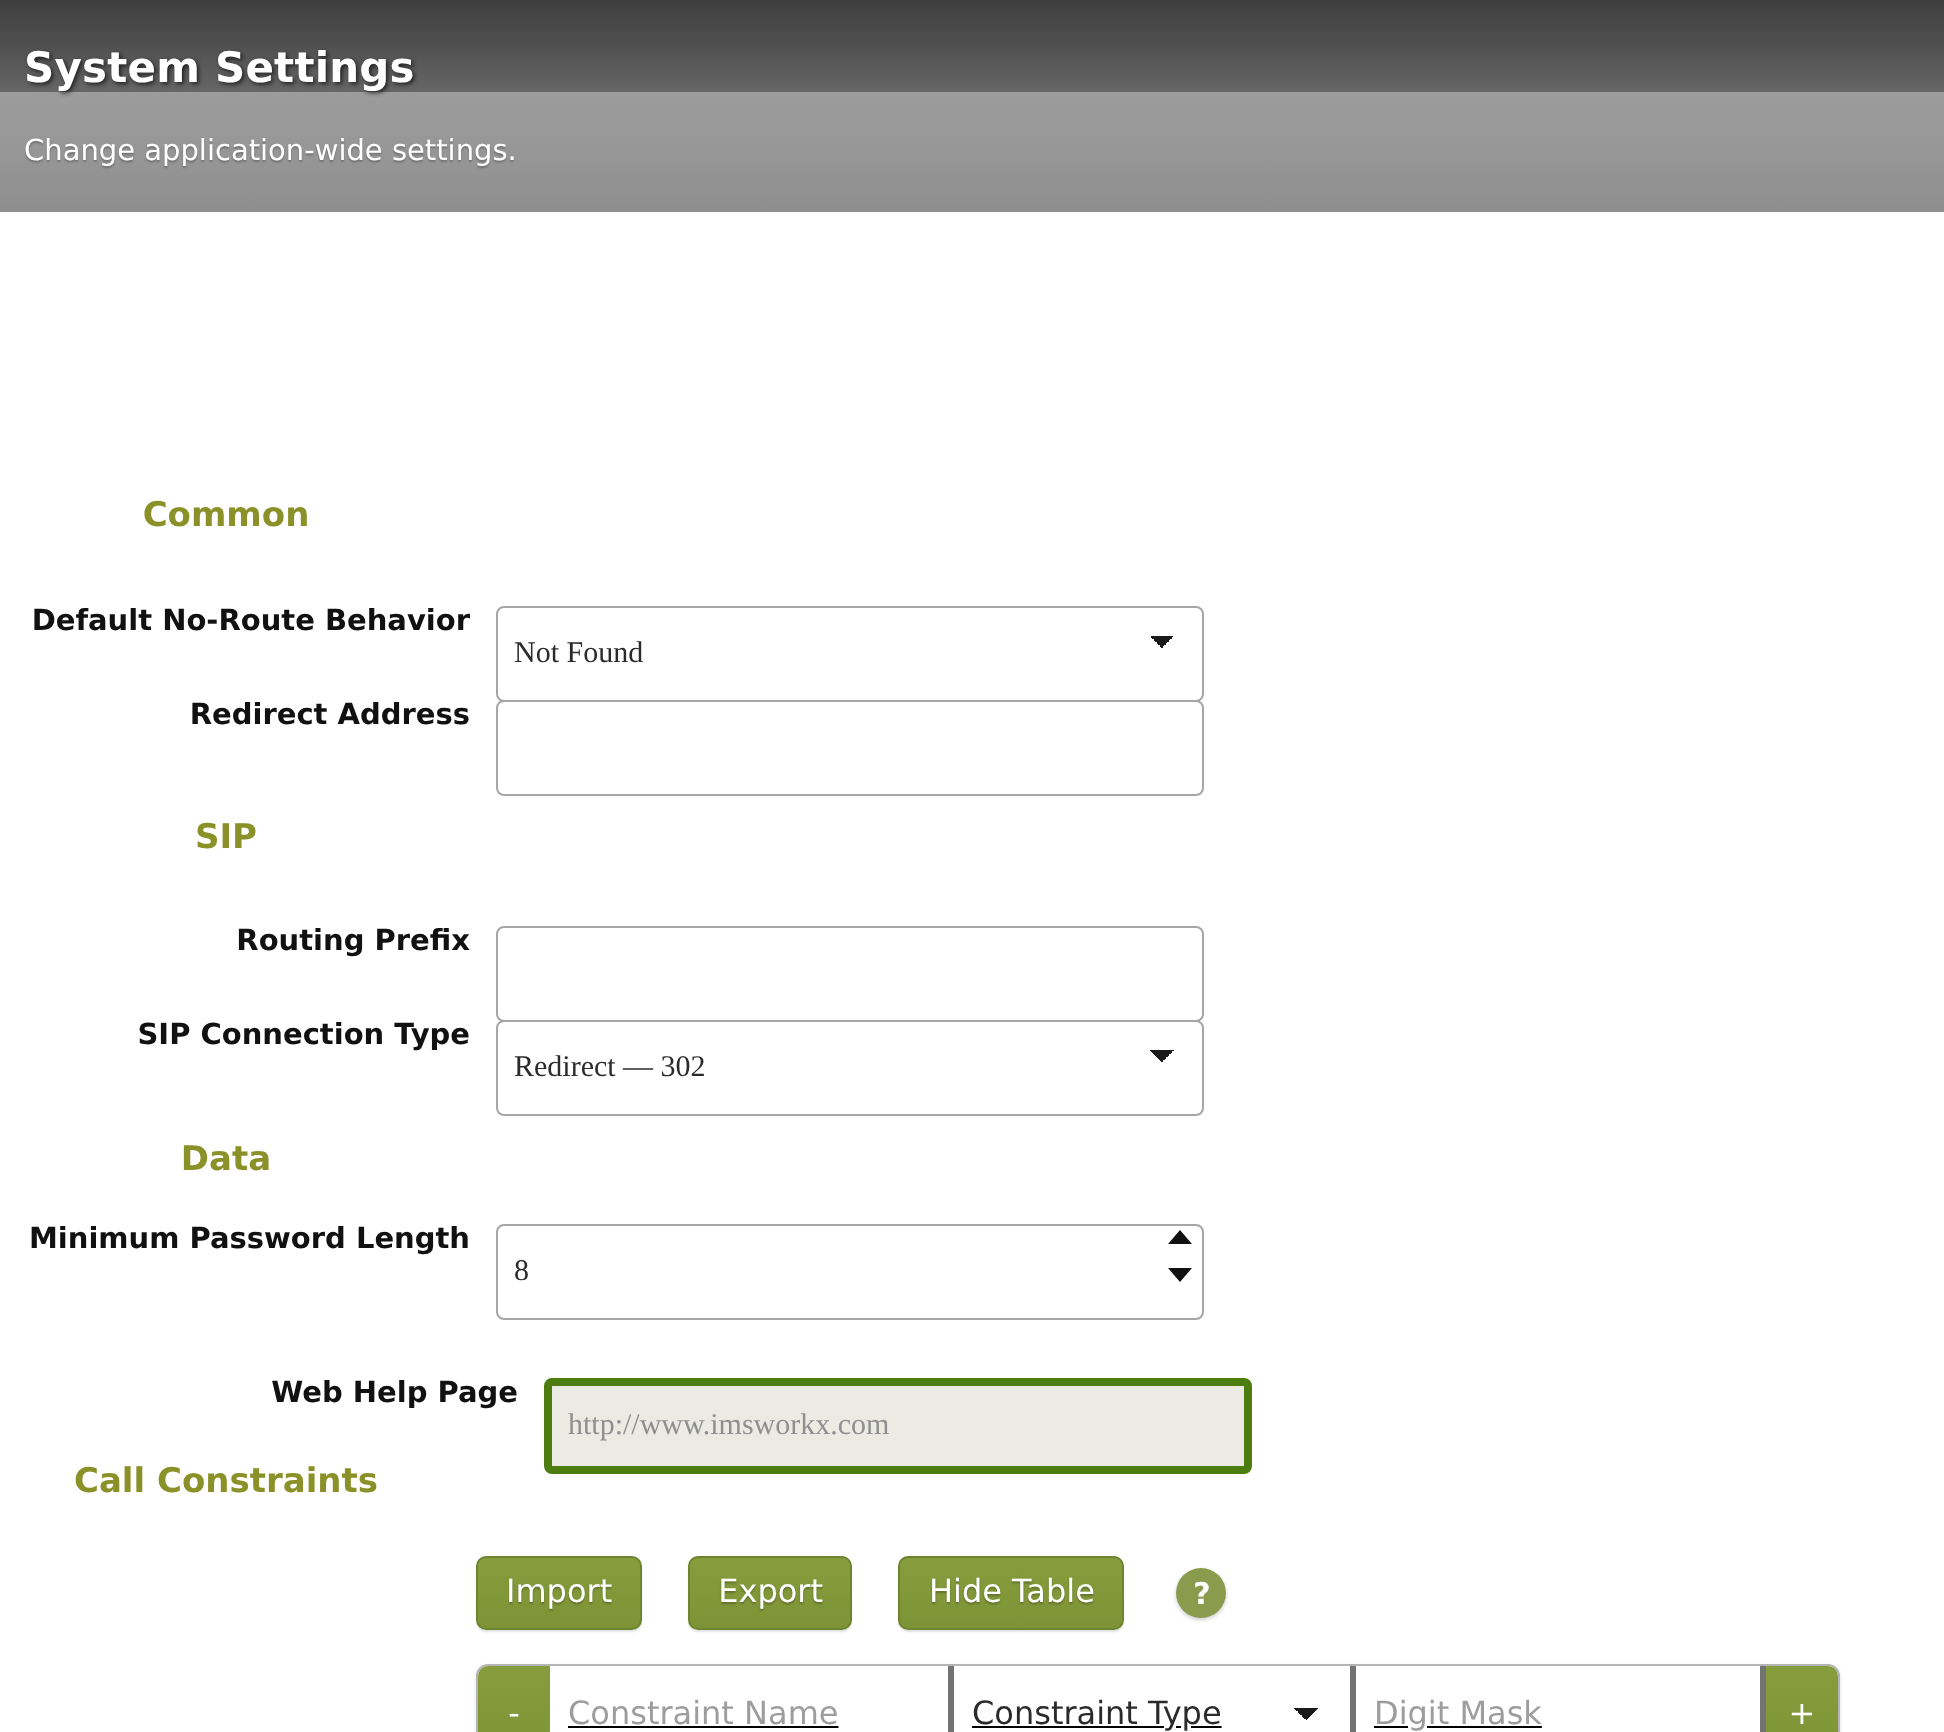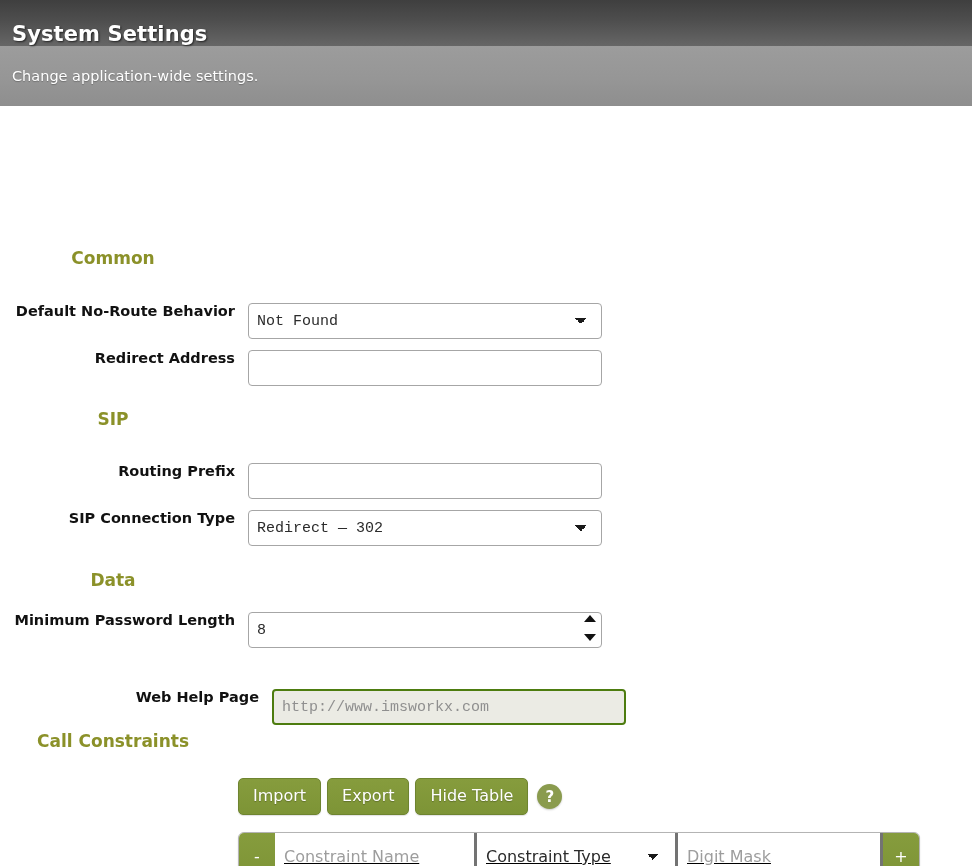--- a/index.html
+++ b/index.html
@@ -82,37 +82,37 @@
     padding-right: 0px;
     font-family: "DejaVu Sans", "Liberation Sans", sans-serif;
   }
   .field-control {
     margin-left: 13px;
     width: 354px;
   }
 
   input.txt, select.sel, input.num {
     width: 354px;
-    height: 36px;
+    height: 48px;
     font-size: 15px;
-    font-family: Liberation Mono, monospace;
+    font-family: Liberation Serif, serif;
     color: #2b2b2b;
     border: 1px solid #a6a6a6;
     border-radius: 4px;
     background: #ffffff;
     padding: 0 8px;
     outline: none;
   }
   input.txt::placeholder, input.num::placeholder {
     color: #9a9a9a;
   }
   input.txt:disabled {
     background: #ebebe4;
     color: #4d7c0f;
-    border: 2px solid #4d7c0f;
+    border: 4px solid #4d7c0f;
   }
   input.txt:disabled::placeholder { color: #8f8f8f; }
 
   select.sel {
     -webkit-appearance: none;
     appearance: none;
     background-image:
       linear-gradient(45deg, transparent 50%, #1a1a1a 50%),
       linear-gradient(135deg, #1a1a1a 50%, transparent 50%);
     background-position:
@@ -144,21 +144,21 @@
   }
   .spin-up { border-bottom: 7px solid #111111; }
   .spin-down { border-top: 7px solid #111111; }
 
   
   .cc-buttons {
     position: absolute;
     left: 238px;
     display: flex;
     align-items: center;
-    gap: 6px;
+    gap: 23px;
   }
   .btn-green {
     background: linear-gradient(to bottom, #869c3d 0%, #7d9436 100%);
     border: 1px solid #6e8430;
     border-radius: 5px;
     color: #ffffff;
     font-size: 16px;
     font-family: "DejaVu Sans", "Liberation Sans", sans-serif;
     padding: 8px 14px 9px 14px;
     cursor: pointer;

